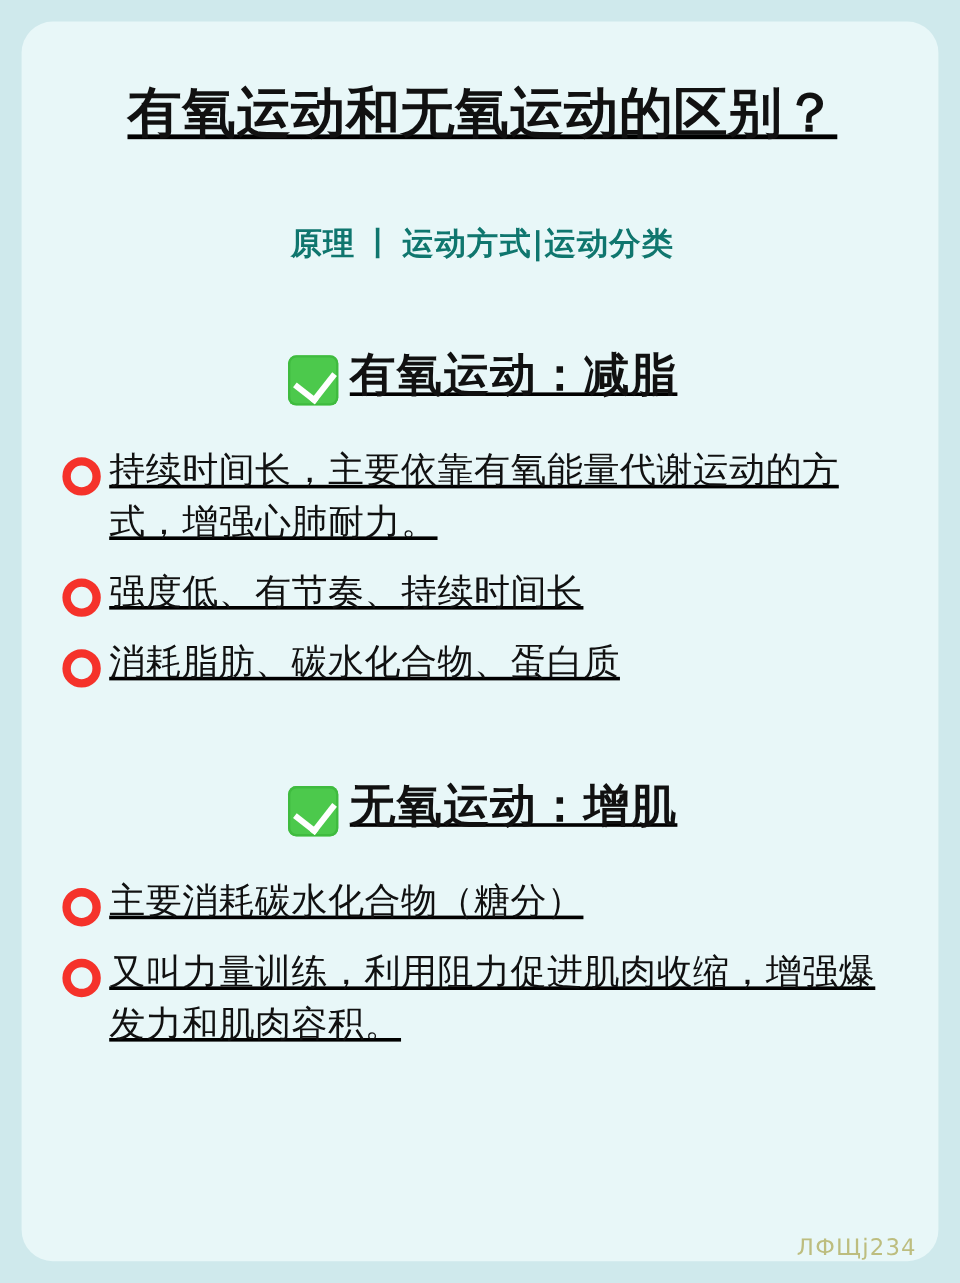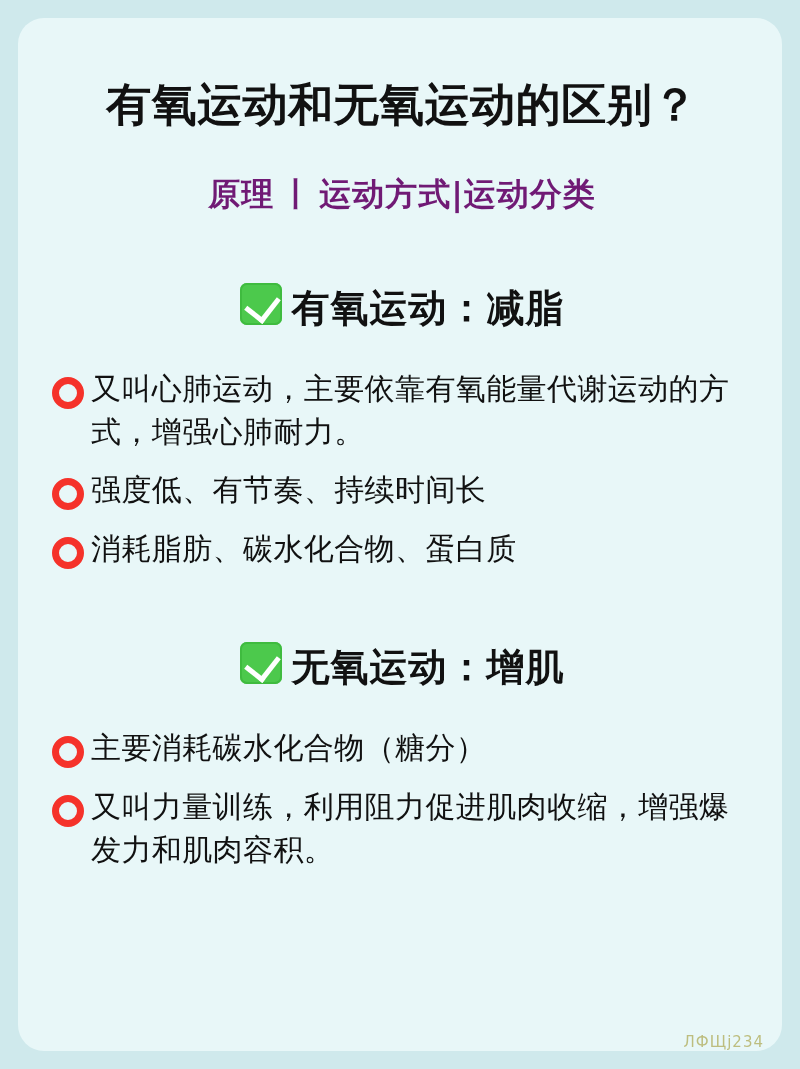--- a/index.html
+++ b/index.html
@@ -22,67 +22,69 @@
     top: 18px;
     width: 764px;
     height: 1033px;
     background: #e8f7f8;
     border-radius: 26px;
   }
 
   .inner {
     position: absolute;
     left: 0;
-    top: 16px;
+    top: 5px;
     width: 100%;
     height: 100%;
     padding: 44px 30px 0 34px;
+    text-decoration: underline;
   }
 
   .title {
     font-family: "DejaVu Sans", sans-serif;
     font-weight: bold;
     font-size: 45px;
     line-height: 1.18;
     color: #111111;
     text-align: center;
     letter-spacing: 0.5px;
   }
 
   .subtitle-wrap {
     text-align: center;
     margin-top: 42px;
   }
 
   .subtitle {
     font-family: "DejaVu Sans", sans-serif;
     font-weight: bold;
-    font-size: 32px;
-    color: #701a75;
+    font-size: 26px;
+    color: #0f766e;
     letter-spacing: 1px;
     display: inline-block;
+    margin-top: 24px;
   }
 
   .subtitle .divider {
     display: inline-block;
     padding: 0 6px;
     font-weight: bold;
   }
 
   .section {
     margin-top: 66px;
   }
 
   .section.second {
     margin-top: 72px;
   }
 
   .section-head {
     display: flex;
-    align-items: flex-start;
+    align-items: flex-end;
     justify-content: center;
     gap: 10px;
   }
 
   .check {
     width: 42px;
     height: 42px;
     border-radius: 7px;
     background: #4cc94c;
     position: relative;
@@ -137,21 +139,21 @@
     color: #111111;
     letter-spacing: 0.4px;
     flex: 1;
   }
 
   .watermark {
     position: absolute;
     right: 36px;
     bottom: 18px;
     font-family: "DejaVu Sans", sans-serif;
-    font-size: 15px;
+    font-size: 19px;
     color: #b6b46a;
     letter-spacing: 1px;
     opacity: 0.85;
   }
 </style>
 </head>
 <body>
 
 <div class="card">
   <div class="inner">
@@ -163,21 +165,21 @@
     </div>
 
     <div class="section first">
       <div class="section-head">
         <span class="check"></span>
         <span class="section-title">有氧运动：减脂</span>
       </div>
       <div class="bullets">
         <div class="bullet">
           <span class="ring"></span>
-          <span class="bullet-text">又叫心肺运动，主要依靠有氧能量代谢运动的方式，增强心肺耐力。</span>
+          <span class="bullet-text">持续时间长，主要依靠有氧能量代谢运动的方式，增强心肺耐力。</span>
         </div>
         <div class="bullet">
           <span class="ring"></span>
           <span class="bullet-text">强度低、有节奏、持续时间长</span>
         </div>
         <div class="bullet">
           <span class="ring"></span>
           <span class="bullet-text">消耗脂肪、碳水化合物、蛋白质</span>
         </div>
       </div>

